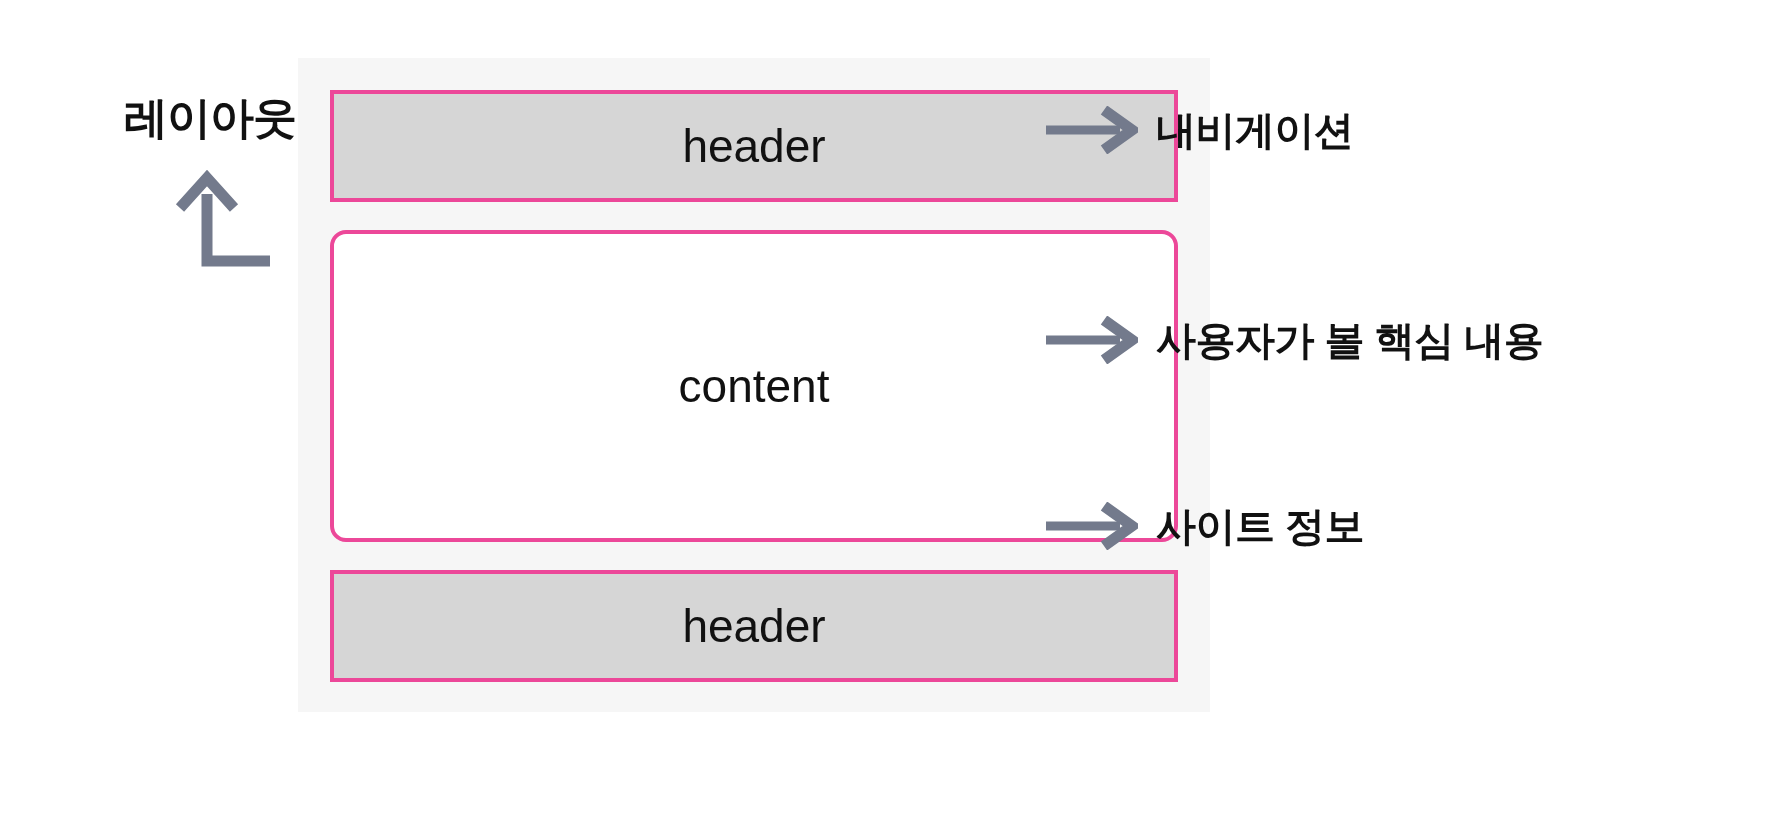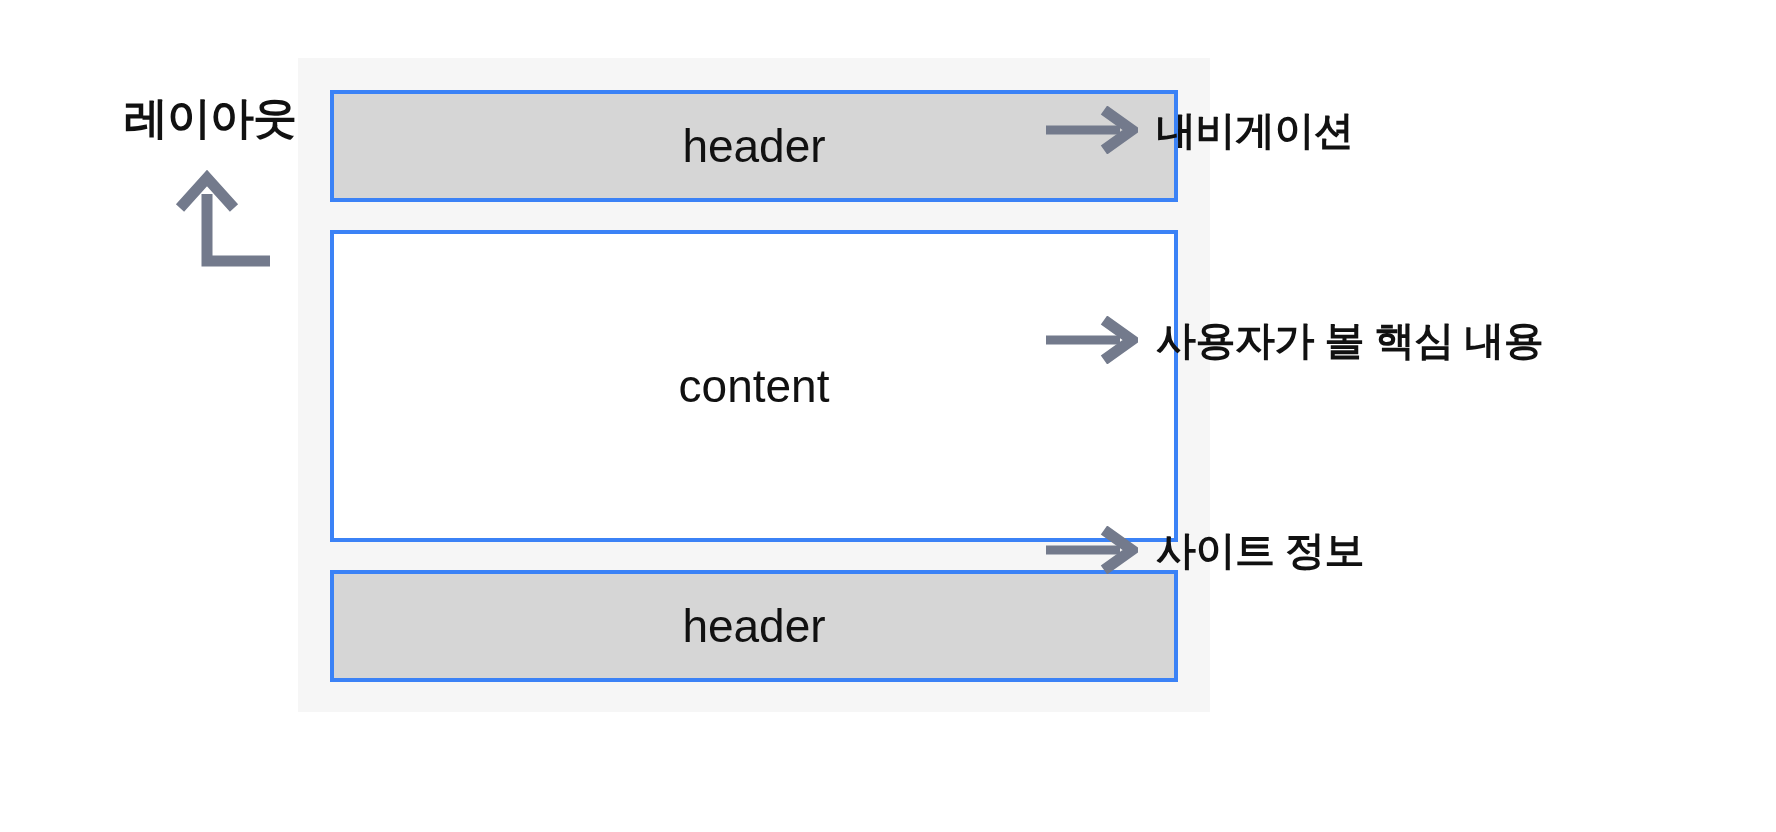--- a/index.html
+++ b/index.html
@@ -56,21 +56,21 @@
     height: 654px;
     background: #f6f6f6;
   }
 
   
   .region {
     position: absolute;
     left: 32px;
     width: 848px;
     box-sizing: border-box;
-    border: 4px solid #3b82f6;
+    border: 4px solid #ec4899;
     display: flex;
     align-items: center;
     justify-content: center;
   }
   .region-label {
     font-size: 46px;
     font-weight: 400;
     color: #111111;
     letter-spacing: 0px;
     line-height: 1;
@@ -78,20 +78,21 @@
 
   .region-header {
     top: 32px;
     height: 112px;
     background: #d6d6d6;
   }
   .region-content {
     top: 172px;
     height: 312px;
     background: #ffffff;
+    border-radius: 16px;
   }
   .region-footer {
     top: 512px;
     height: 112px;
     background: #d6d6d6;
   }
 
   
   .annot {
     position: absolute;
@@ -111,21 +112,21 @@
     font-size: 40px;
     font-weight: 700;
     color: #111111;
     letter-spacing: -0.5px;
     white-space: nowrap;
     line-height: 1;
   }
 
   .annot-nav     { top: 100px; }
   .annot-content { top: 310px; }
-  .annot-footer  { top: 520px; }
+  .annot-footer  { top: 496px; }
 </style>
 </head>
 <body>
 
 <div id="canvas">
 
   <div class="left-caption">레이아웃</div>
 
   <div class="elbow-arrow">
     <svg width="120" height="112" viewBox="0 0 120 112" xmlns="http://www.w3.org/2000/svg">

